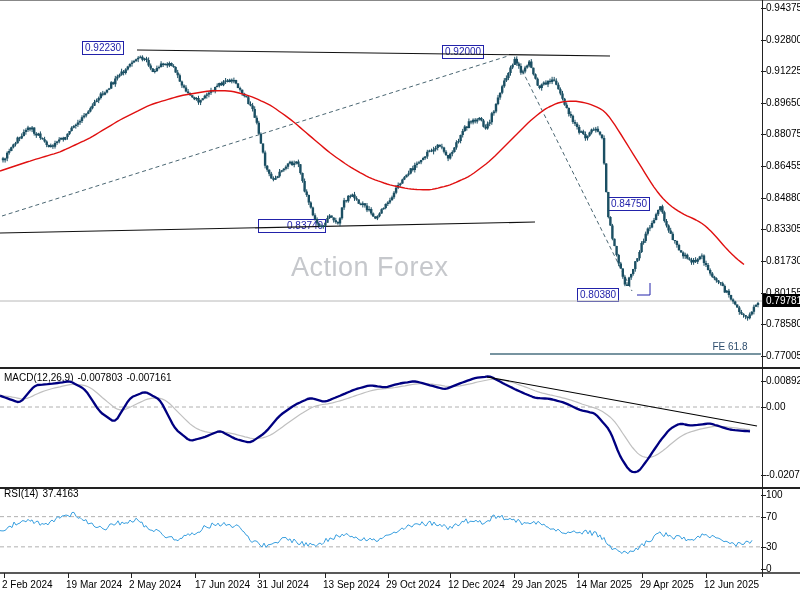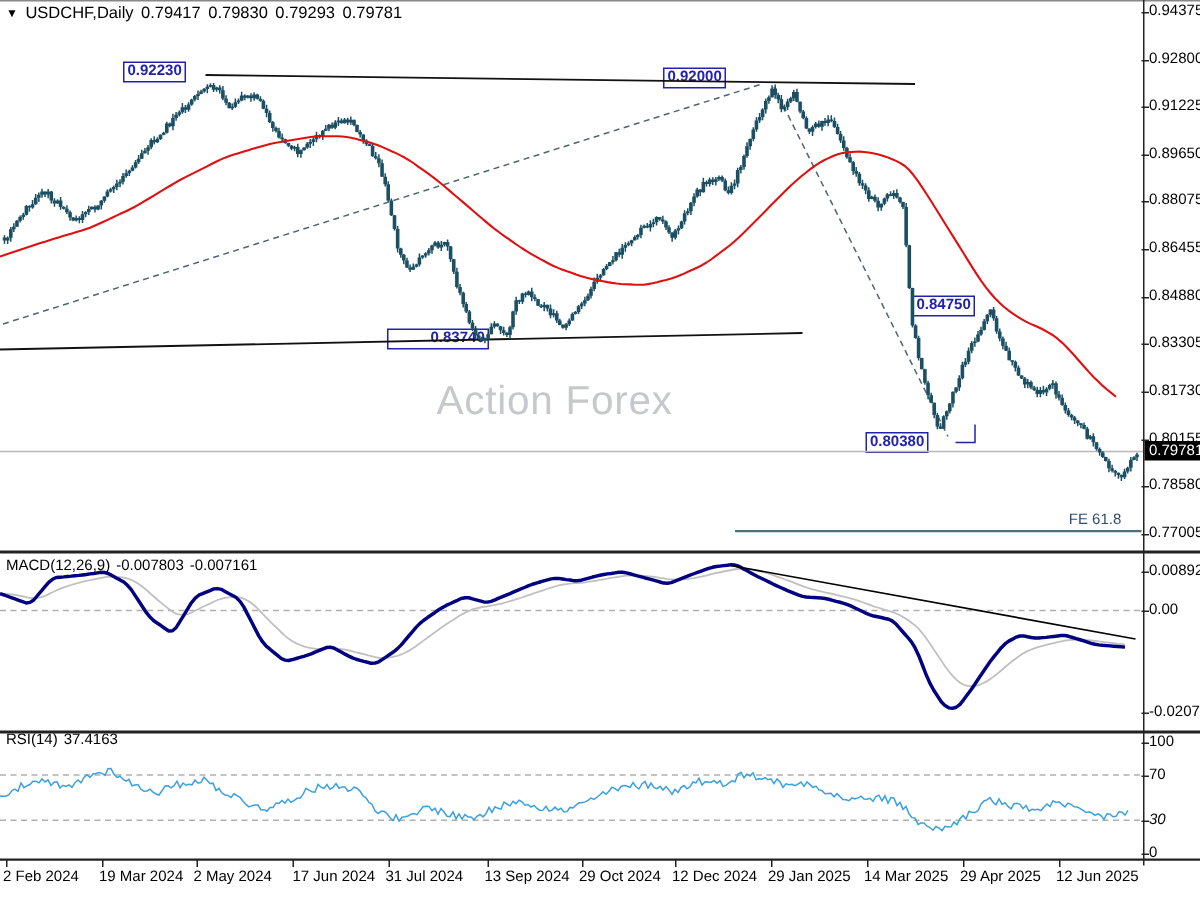--- a/index.html
+++ b/index.html
@@ -8,21 +8,21 @@
   .hdr{position:absolute;left:4px;top:3px;font-size:11px;color:#000;z-index:2;white-space:nowrap;}
   .hdr .tri{font-size:8px;color:#000;margin-right:5px;vertical-align:1px;}
   .hdr span.v{margin-left:5px;}
   .wm{position:absolute;left:291px;top:252px;font-size:27px;color:#c6c8cc;z-index:0;
       letter-spacing:0.5px;}
   .plabel{position:absolute;font-size:10px;color:#000;z-index:0;white-space:nowrap;}
   .plabel span.v{margin-left:4px;}
   .axlab{position:absolute;left:766px;font-size:10px;color:#000;z-index:2;white-space:nowrap;line-height:12px;}
   .datelab{position:absolute;top:579px;font-size:10px;color:#000;z-index:2;white-space:nowrap;}
   .ann{position:absolute;font-size:10px;color:#2222aa;border:1px solid #2222aa;background:#fff;
-       padding:0 2px;line-height:12px;z-index:0;white-space:nowrap;font-weight:bold;}
+       padding:0 2px;line-height:12px;z-index:0;white-space:nowrap;}
   .cptag{position:absolute;left:763px;top:294px;background:#000;color:#fff;font-size:10px;
          padding:0 3px;line-height:13px;z-index:3;}
   .felab{position:absolute;left:705px;top:341px;width:50px;text-align:center;font-size:10px;
          color:#2e4e6e;z-index:2;}
   svg#chart-svg{position:absolute;left:0;top:0;z-index:1;}
 </style>
 </head>
 <body>
 
 <div id="app">
@@ -78,23 +78,20 @@
       <line x1="388.5" y1="573" x2="388.5" y2="578" stroke="#222222" stroke-width="1"></line>
       <line x1="450.5" y1="573" x2="450.5" y2="578" stroke="#222222" stroke-width="1"></line>
       <line x1="514.5" y1="573" x2="514.5" y2="578" stroke="#222222" stroke-width="1"></line>
       <line x1="578.5" y1="573" x2="578.5" y2="578" stroke="#222222" stroke-width="1"></line>
       <line x1="642.5" y1="573" x2="642.5" y2="578" stroke="#222222" stroke-width="1"></line>
       <line x1="706.5" y1="573" x2="706.5" y2="578" stroke="#222222" stroke-width="1"></line>
     </svg>
 
   <div class="wm">Action Forex</div>
 
-  <div class="hdr">
-    <span class="tri">▼</span><span>USDCHF,Daily</span><span class="v">0.79417</span><span class="v">0.79830</span><span class="v">0.79293</span><span class="v">0.79781</span>
-  </div>
 
   <div class="plabel" style="left:4px;top:372px;">
     <span>MACD(12,26,9)</span><span class="v">-0.007803</span><span class="v">-0.007161</span>
   </div>
 
   <div class="plabel" style="left:4px;top:488px;">
     <span>RSI(14)</span><span class="v">37.4163</span>
   </div>
 
   <div class="cptag">0.79781</div>
@@ -111,21 +108,21 @@
     <div class="axlab" style="top: 223px;">0.83305</div>
     <div class="axlab" style="top: 255px;">0.81730</div>
     <div class="axlab" style="top: 287px;">0.80155</div>
     <div class="axlab" style="top: 318px;">0.78580</div>
     <div class="axlab" style="top: 350px;">0.77005</div>
     <div class="axlab" style="top: 375px;">0.008923</div>
     <div class="axlab" style="top: 401px;">0.00</div>
     <div class="axlab" style="top: 469px;">-0.020759</div>
     <div class="axlab" style="top: 489px;">100</div>
     <div class="axlab" style="top: 511px;">70</div>
-    <div class="axlab" style="top: 541px; font-style: italic;">30</div>
+    <div class="axlab" style="top: 541px;">30</div>
     <div class="axlab" style="top: 563px;">0</div>
     <div class="datelab" style="left: 2px;">2 Feb 2024</div>
     <div class="datelab" style="left: 66px;">19 Mar 2024</div>
     <div class="datelab" style="left: 129px;">2 May 2024</div>
     <div class="datelab" style="left: 195px; text-align: center;">17 Jun 2024</div>
     <div class="datelab" style="left: 257px;">31 Jul 2024</div>
     <div class="datelab" style="left: 323px;">13 Sep 2024</div>
     <div class="datelab" style="left: 386px;">29 Oct 2024</div>
     <div class="datelab" style="left: 448px;">12 Dec 2024</div>
     <div class="datelab" style="left: 512px;">29 Jan 2025</div>

